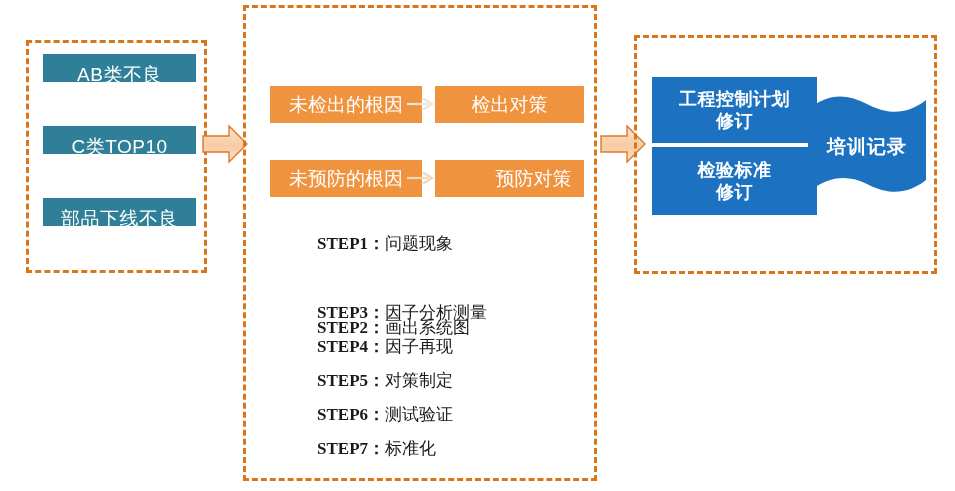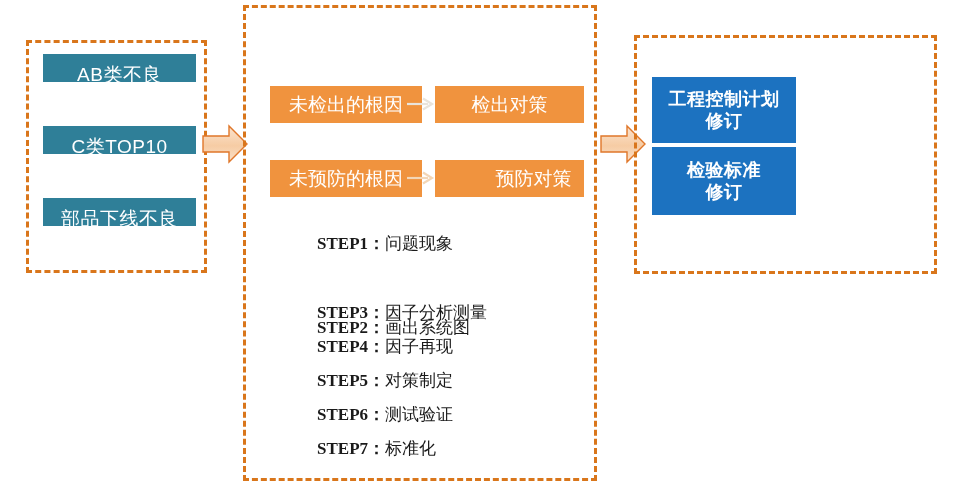--- a/index.html
+++ b/index.html
@@ -107,21 +107,21 @@
   #step-2 { top: 301px; }
   #step-3 { top: 335px; }
   #step-4 { top: 369px; }
   #step-5 { top: 403px; }
   #step-6 { top: 437px; }
 
   
   .blue-box {
     position: absolute;
     left: 652px;
-    width: 144px;
+    width: 165px;
     background: #1C72C0;
     color: #ffffff;
     font-size: 18px;
     font-weight: bold;
     text-align: center;
     box-sizing: border-box;
     display: flex;
     flex-direction: column;
     align-items: center;
     justify-content: center;
@@ -239,14 +239,26 @@
 
   <div class="blue-box" id="blue-0">
     <span>工程控制计划</span>
     <span>修订</span>
   </div>
   <div class="blue-box" id="blue-1">
     <span>检验标准</span>
     <span>修订</span>
   </div>
 
+  <div id="banner-wrap">
+    <svg width="122" height="102" viewBox="0 0 122 102" xmlns="http://www.w3.org/2000/svg">
+      <path d="M2,14
+               C22,-4 42,-2 61,8
+               C80,18 100,20 120,4
+               L120,84
+               C100,100 80,98 61,88
+               C42,78 22,80 2,96
+               Z" fill="#1C72C0"></path>
+    </svg>
+    <div id="banner-label">培训记录</div>
+  </div>
 
 </div>
 
 </body></html>

